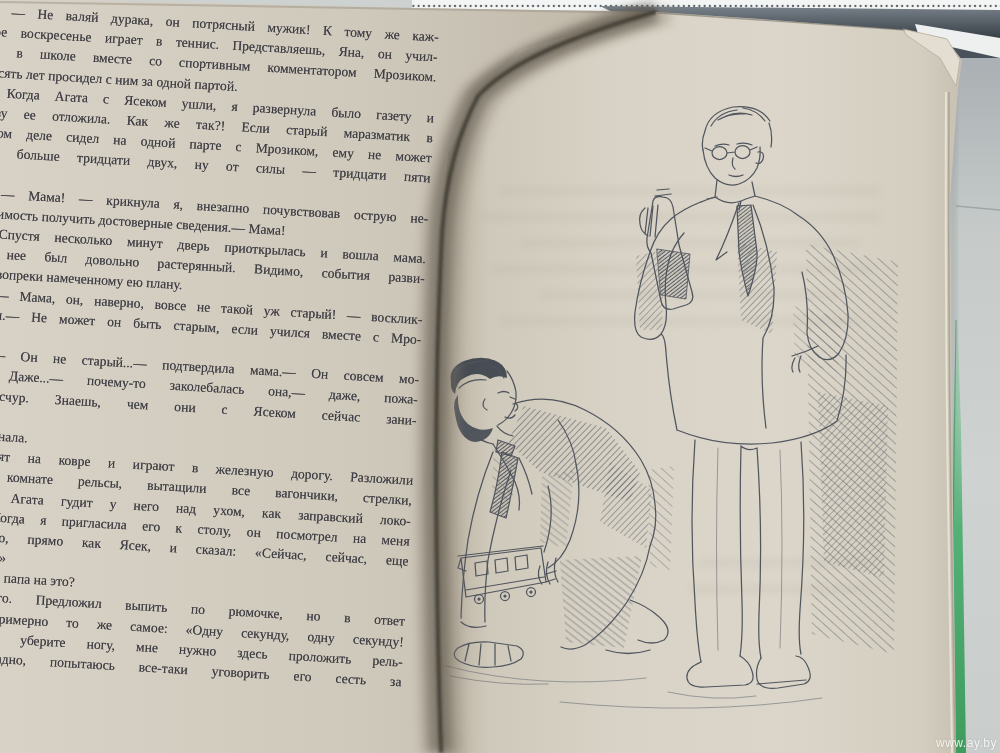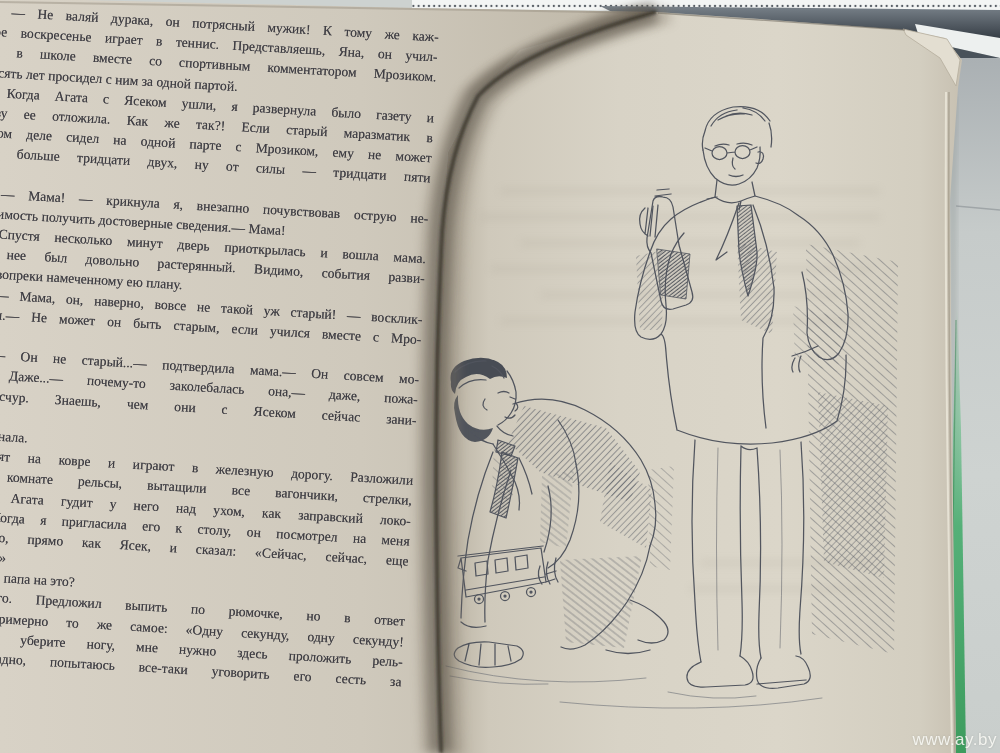--- a/index.html
+++ b/index.html
@@ -11,21 +11,21 @@
              transform:rotate(3.3deg);transform-origin:0 0;
              color:#3f3e44;font-size:13.6px;line-height:20.2px;
              text-shadow:0 0 .6px rgba(62,60,66,.75);z-index:4;}
   #left-text .line{height:20.2px;white-space:nowrap;
              text-align:justify;text-align-last:justify;overflow:visible;}
   #left-text .line{white-space:normal;}
   #left-text .ind{padding-left:16px;}
   #left-text .ind-sm{padding-left:5px;}
   #left-text .end{text-align-last:left;}
   #watermark{position:absolute;right:3px;bottom:3px;z-index:9;
-             font-family:"Liberation Sans",sans-serif;font-size:17px;
+             font-family:"Liberation Sans",sans-serif;font-size:12px;
              color:rgba(250,250,246,.88);letter-spacing:.5px;
              text-shadow:0 0 2px rgba(120,125,120,.35);}
 </style>
 </head>
 <body>
 
 <div id="photo">
 
 <svg id="scene" width="1000" height="753" viewBox="0 0 1000 753">
   <defs>

